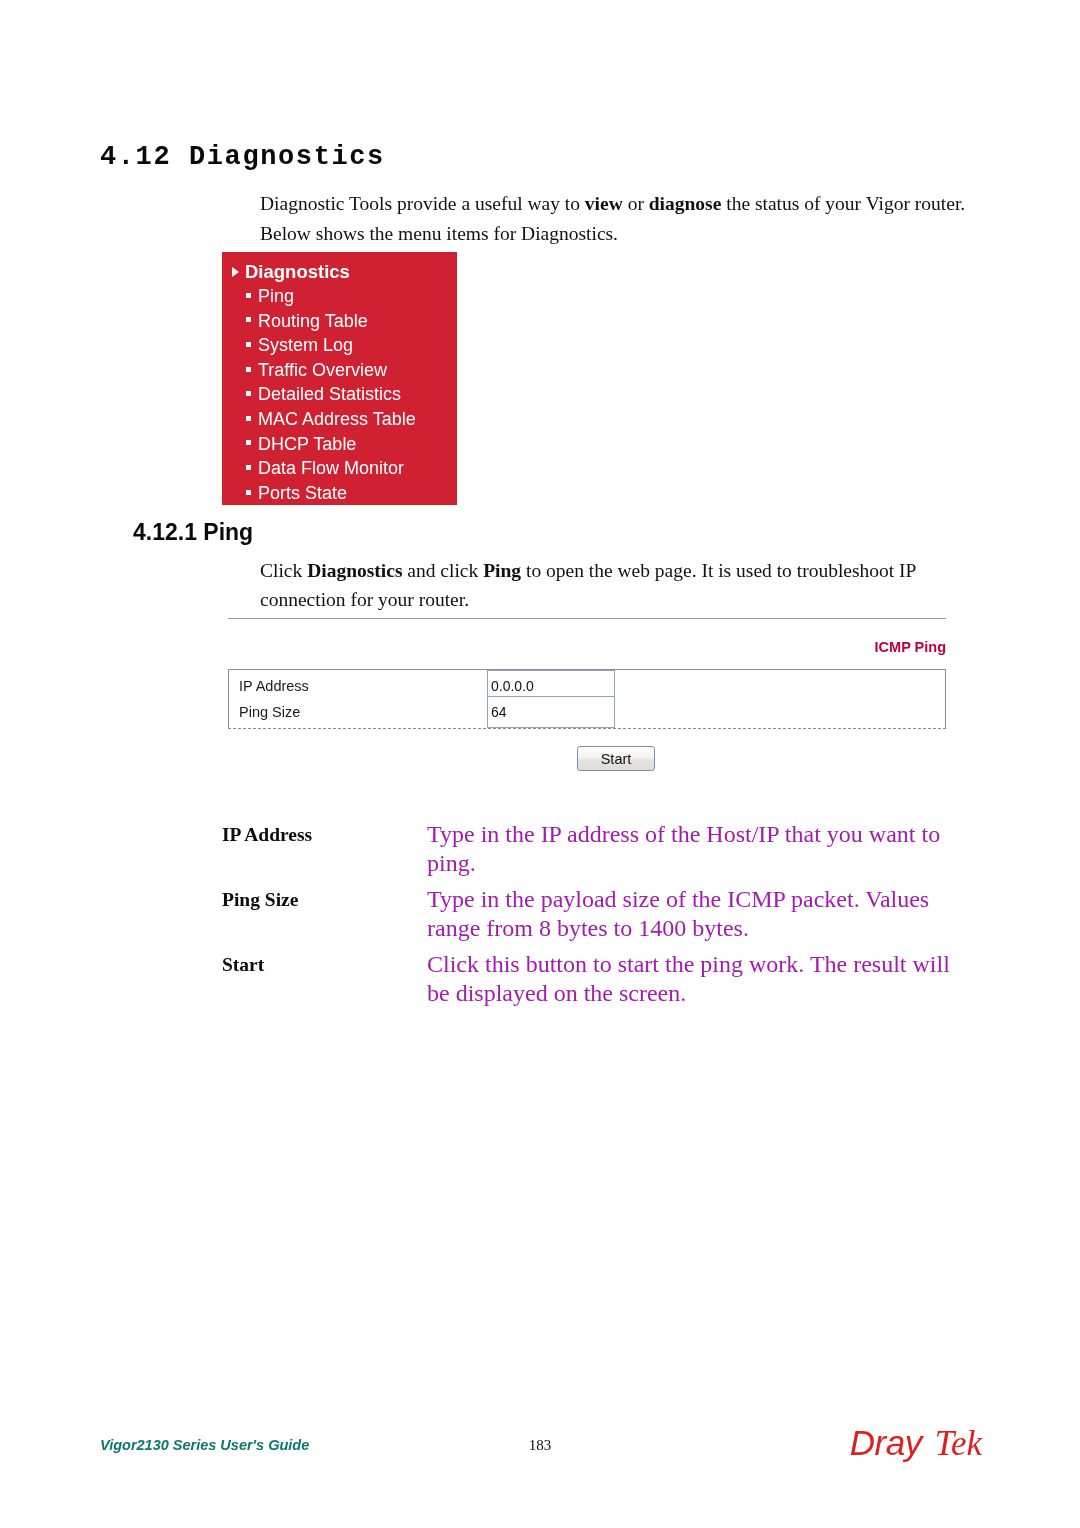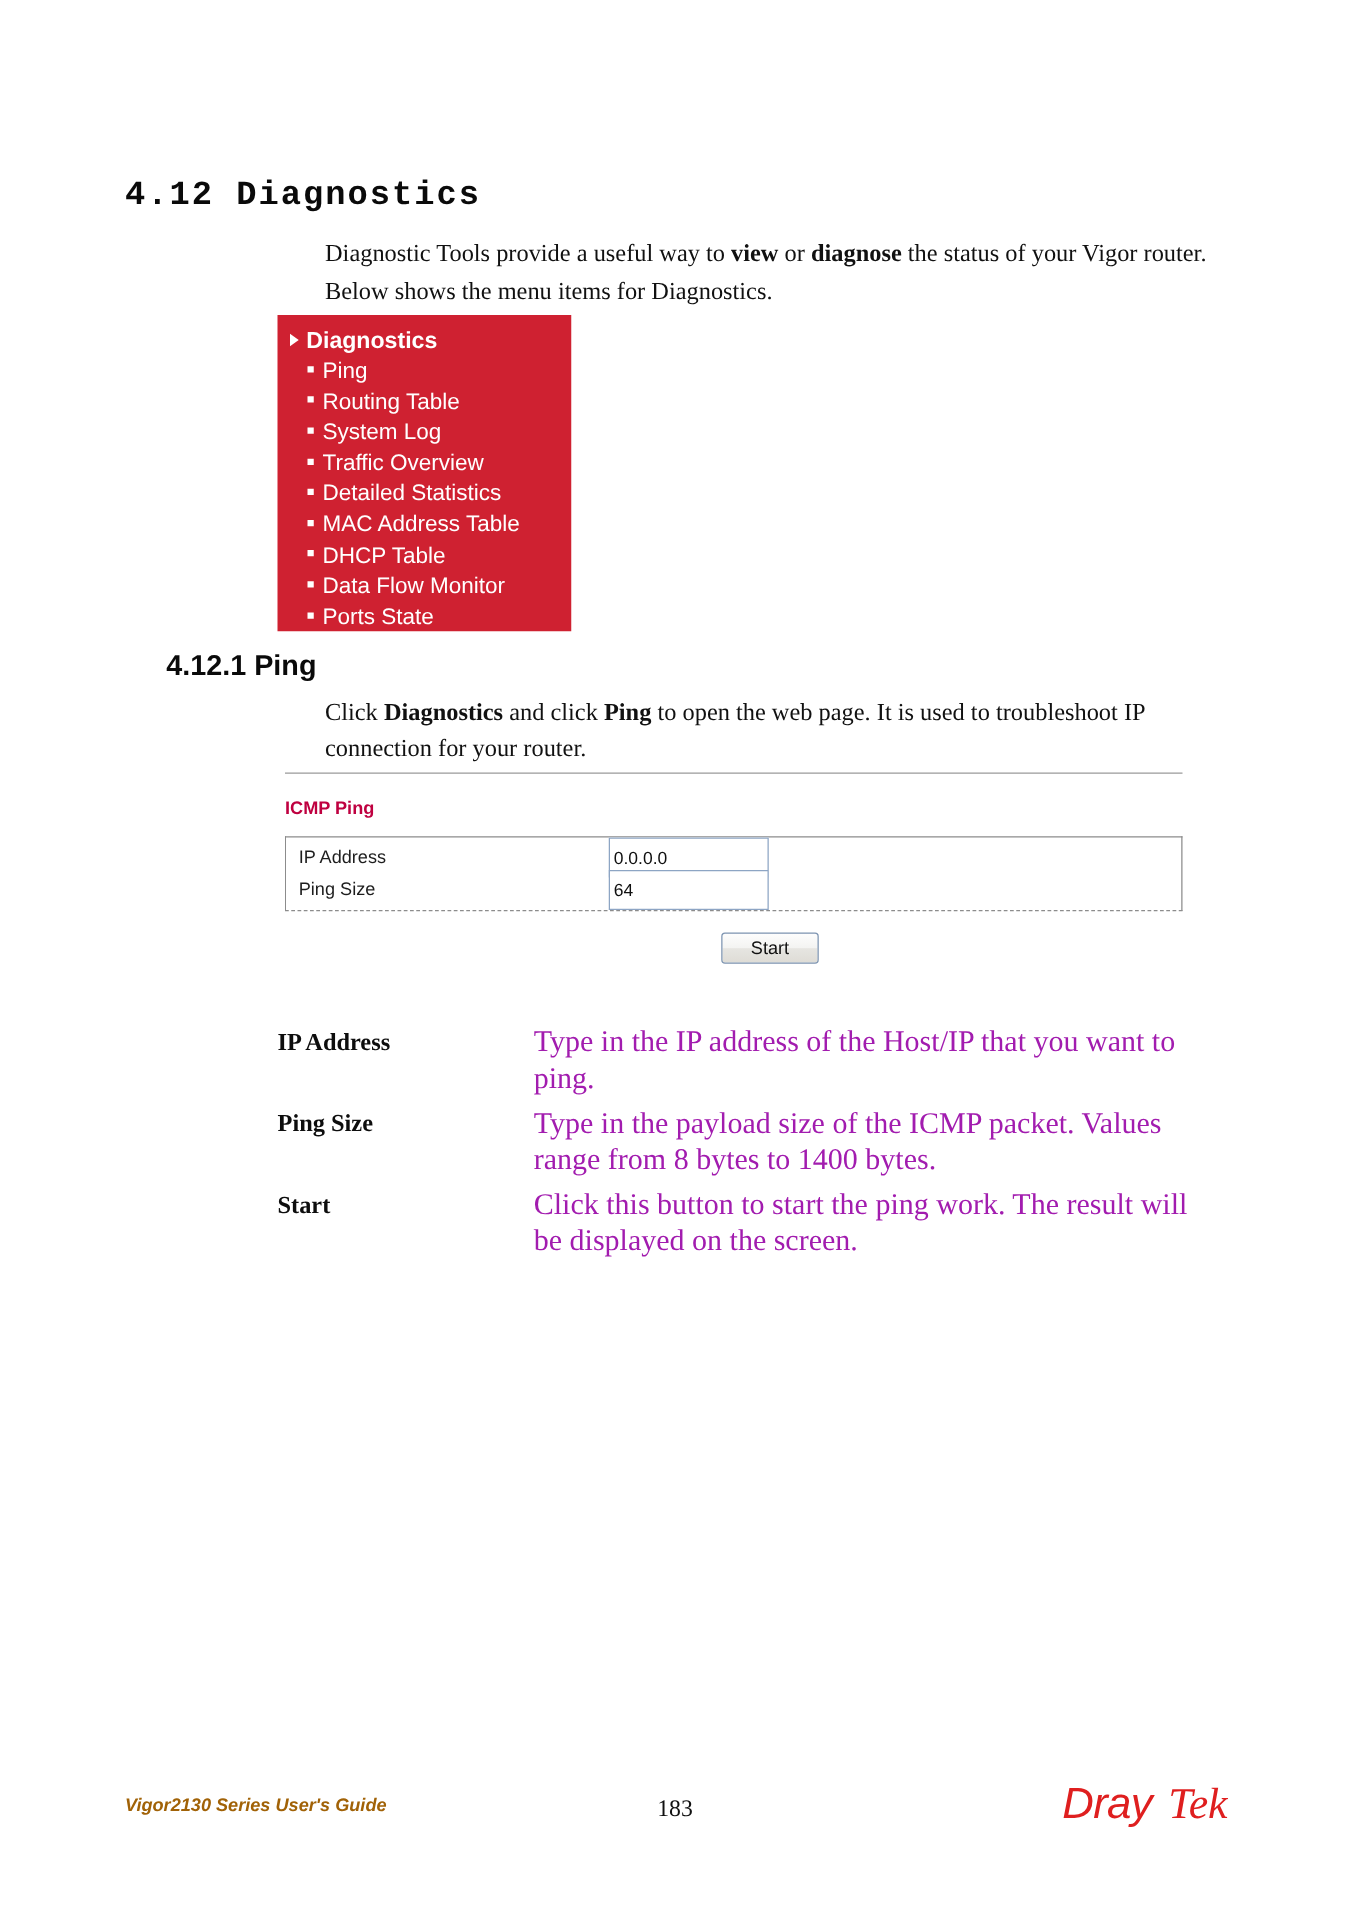--- a/index.html
+++ b/index.html
@@ -130,20 +130,21 @@
     width: 718px;
     height: 0;
   }
   .ui-subtitle {
     margin-top: 20px;
     font-family: "Liberation Sans", sans-serif;
     font-size: 14.5px;
     font-weight: bold;
     color: #bf0040;
     white-space: nowrap;
+    text-align: right;
   }
   .ui-table {
     margin-top: 14px;
     width: 718px;
     border: 1px solid #8c8c8c;
     border-bottom: 1px dashed #8c8c8c;
     box-sizing: border-box;
     background: #ffffff;
   }
   .ui-row {
@@ -227,31 +228,31 @@
 
   
   .footer-left {
     position: absolute;
     left: 100px;
     top: 1437px;
     font-family: "Liberation Sans", sans-serif;
     font-style: italic;
     font-weight: bold;
     font-size: 14.5px;
-    color: #a16207;
+    color: #0f766e;
     white-space: nowrap;
   }
   .footer-page {
     position: absolute;
     left: 0;
     top: 1437px;
     width: 1080px;
     text-align: center;
     font-family: "Liberation Serif", serif;
-    font-size: 19px;
+    font-size: 15px;
     color: #111111;
   }
   .footer-logo {
     position: absolute;
     right: 98px;
     top: 1425px;
     white-space: nowrap;
     line-height: 1;
   }
   .logo-dray {

